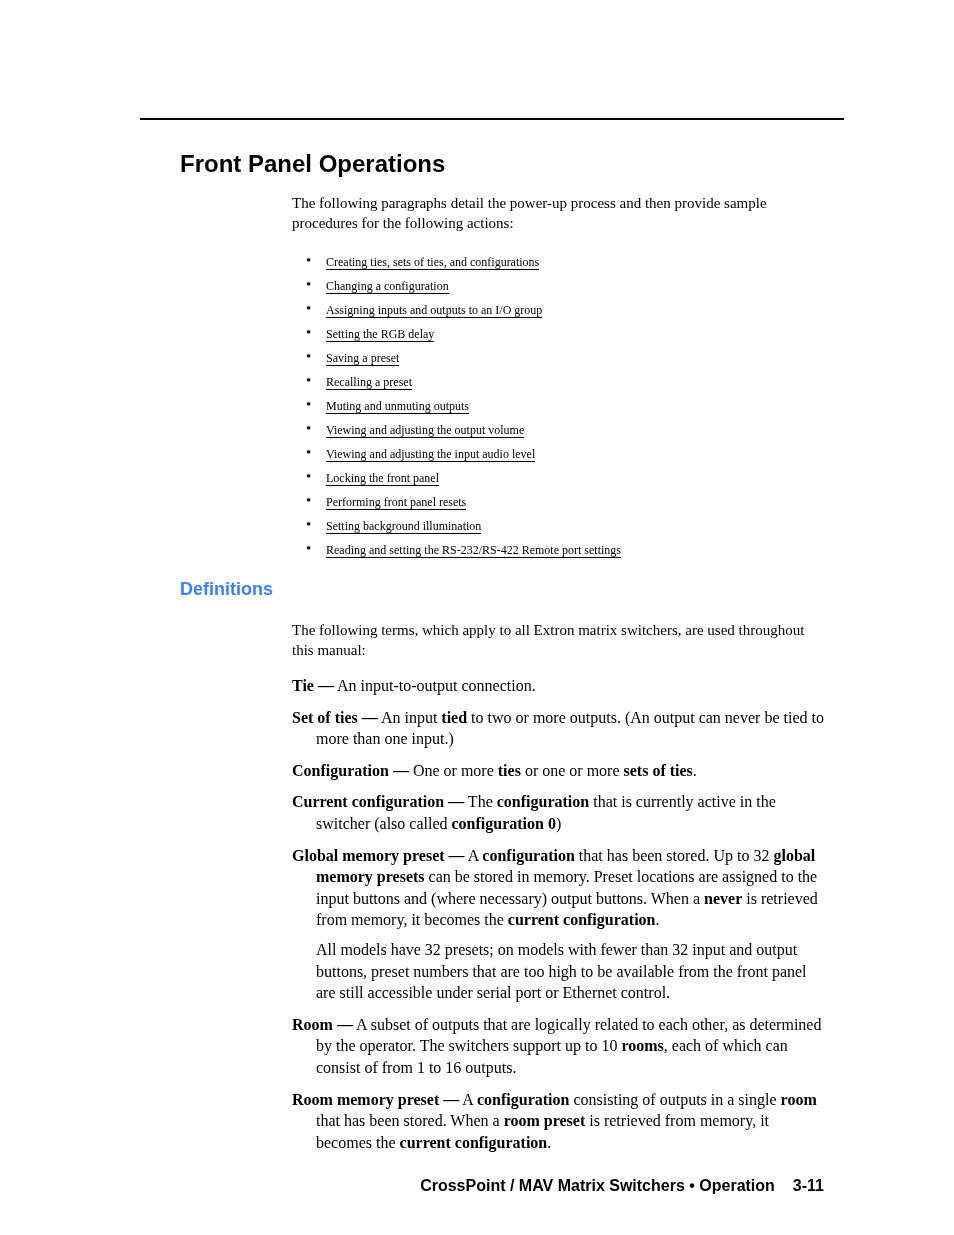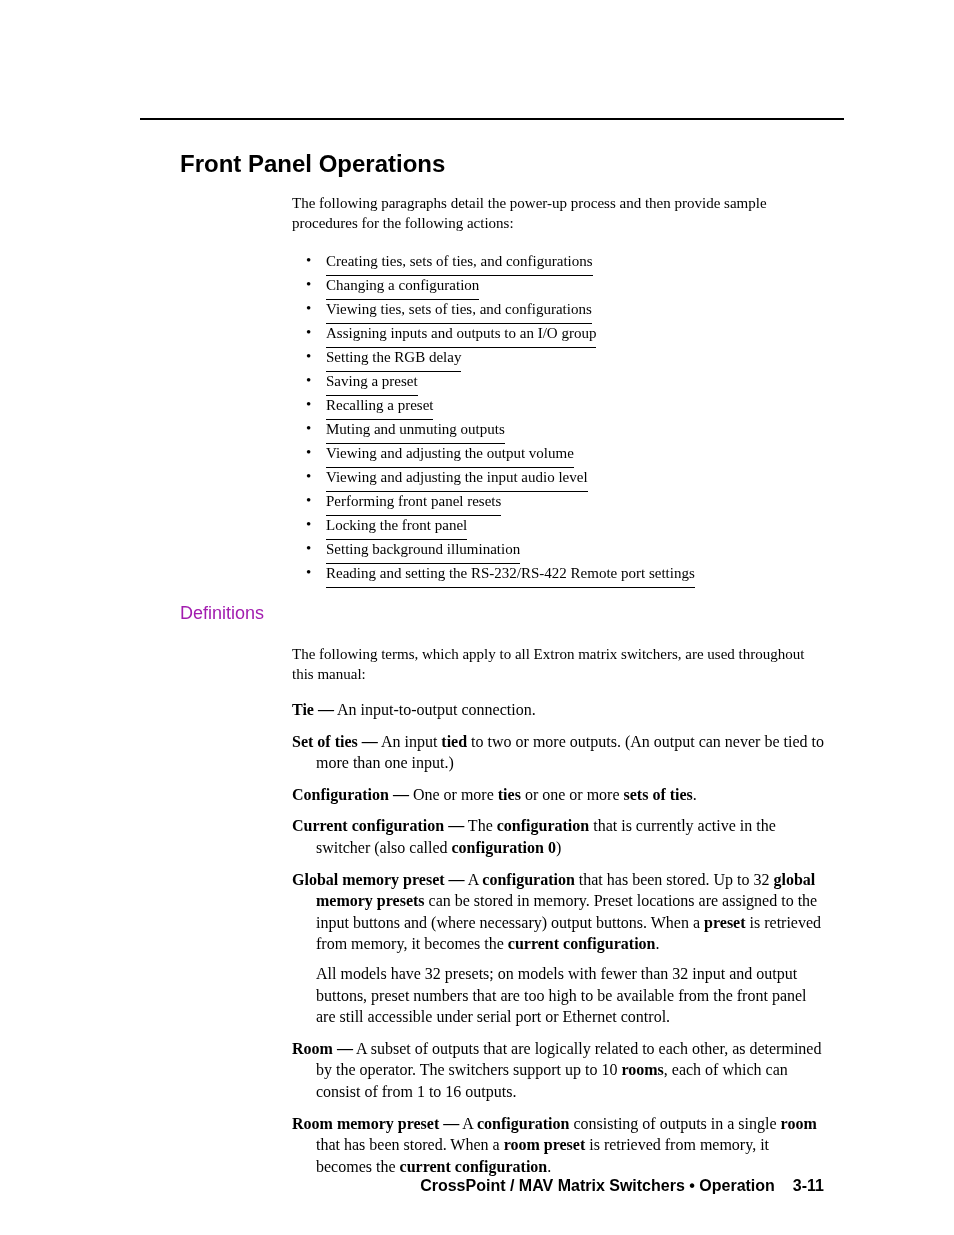--- a/index.html
+++ b/index.html
@@ -30,24 +30,24 @@
   }
   h1.section-heading {
     font-family: "Arial Black", Arial, Helvetica, sans-serif;
     font-weight: 900;
     font-size: 24px;
     margin: 0 0 6px 0;
     color: #000;
   }
   h2.sub-heading {
     font-family: "Arial Black", Arial, Helvetica, sans-serif;
-    font-weight: 400;
+    font-weight: 700;
     font-size: 18px;
     margin: 18px 0 6px 0;
-    color: #a21caf;
+    color: #3b82f6;
   }
   .intro {
     margin-left: 112px;
     font-size: 15px;
     line-height: 1.35;
   }
   ul.link-list {
     margin: 10px 0 0 112px;
     padding-left: 34px;
     list-style: none;
@@ -57,23 +57,23 @@
     padding: 3px 0;
   }
   ul.link-list li::before {
     content: "•";
     position: absolute;
     left: -20px;
     top: 3px;
     font-size: 15px;
   }
   .link {
-    font-size: 15px;
+    font-size: 12px;
     border-bottom: 1px solid #000;
-    padding-bottom: 6px;
+    padding-bottom: 0;
     cursor: pointer;
   }
   .defs {
     margin-left: 112px;
     font-size: 16px;
     line-height: 1.35;
   }
   .def-item {
     margin: 10px 0 0 0;
     padding-left: 24px;
@@ -108,30 +108,29 @@
   <div class="top-rule"></div>
 
   <div class="content">
 
     <h1 class="section-heading">Front Panel Operations</h1>
     <p class="intro">The following paragraphs detail the power-up process and then provide sample procedures for the following actions:</p>
 
     <ul class="link-list">
       <li><span class="link">Creating ties, sets of ties, and configurations</span></li>
       <li><span class="link">Changing a configuration</span></li>
-      <li><span class="link">Viewing ties, sets of ties, and configurations</span></li>
       <li><span class="link">Assigning inputs and outputs to an I/O group</span></li>
       <li><span class="link">Setting the RGB delay</span></li>
       <li><span class="link">Saving a preset</span></li>
       <li><span class="link">Recalling a preset</span></li>
       <li><span class="link">Muting and unmuting outputs</span></li>
       <li><span class="link">Viewing and adjusting the output volume</span></li>
       <li><span class="link">Viewing and adjusting the input audio level</span></li>
+      <li><span class="link">Locking the front panel</span></li>
       <li><span class="link">Performing front panel resets</span></li>
-      <li><span class="link">Locking the front panel</span></li>
       <li><span class="link">Setting background illumination</span></li>
       <li><span class="link">Reading and setting the RS-232/RS-422 Remote port settings</span></li>
     </ul>
 
     <h2 class="sub-heading">Definitions</h2>
     <p class="intro" style="margin-top:20px">The following terms, which apply to all Extron matrix switchers, are used throughout this manual:</p>
 
     <div class="defs">
 
       <p class="def-item">
@@ -144,21 +143,21 @@
 
       <p class="def-item">
         <b>Configuration —</b><span> One or more </span><b>ties</b><span> or one or more </span><b>sets of ties</b><span>.</span>
       </p>
 
       <p class="def-item">
         <b>Current configuration —</b><span> The </span><b>configuration</b><span> that is currently active in the switcher (also called </span><b>configuration 0</b><span>)</span>
       </p>
 
       <p class="def-item">
-        <b>Global memory preset —</b><span> A </span><b>configuration</b><span> that has been stored.  Up to 32 </span><b>global memory presets</b><span> can be stored in memory.  Preset locations are assigned to the input buttons and (where necessary) output buttons.  When a </span><b>preset</b><span> is retrieved from memory, it becomes the </span><b>current configuration</b><span>.</span>
+        <b>Global memory preset —</b><span> A </span><b>configuration</b><span> that has been stored.  Up to 32 </span><b>global memory presets</b><span> can be stored in memory.  Preset locations are assigned to the input buttons and (where necessary) output buttons.  When a </span><b>never</b><span> is retrieved from memory, it becomes the </span><b>current configuration</b><span>.</span>
       </p>
       <p class="def-sub">All models have 32 presets; on models with fewer than 32 input and output buttons, preset numbers that are too high to be available from the front panel are still accessible under serial port or Ethernet control.</p>
 
       <p class="def-item">
         <b>Room —</b><span> A subset of outputs that are logically related to each other, as determined by the operator.  The switchers support up to 10 </span><b>rooms</b><span>, each of which can consist of from 1 to 16 outputs.</span>
       </p>
 
       <p class="def-item">
         <b>Room memory preset —</b><span> A </span><b>configuration</b><span> consisting of outputs in a single </span><b>room</b><span> that has been stored.  When a </span><b>room preset</b><span> is retrieved from memory, it becomes the </span><b>current configuration</b><span>.</span>
       </p>

